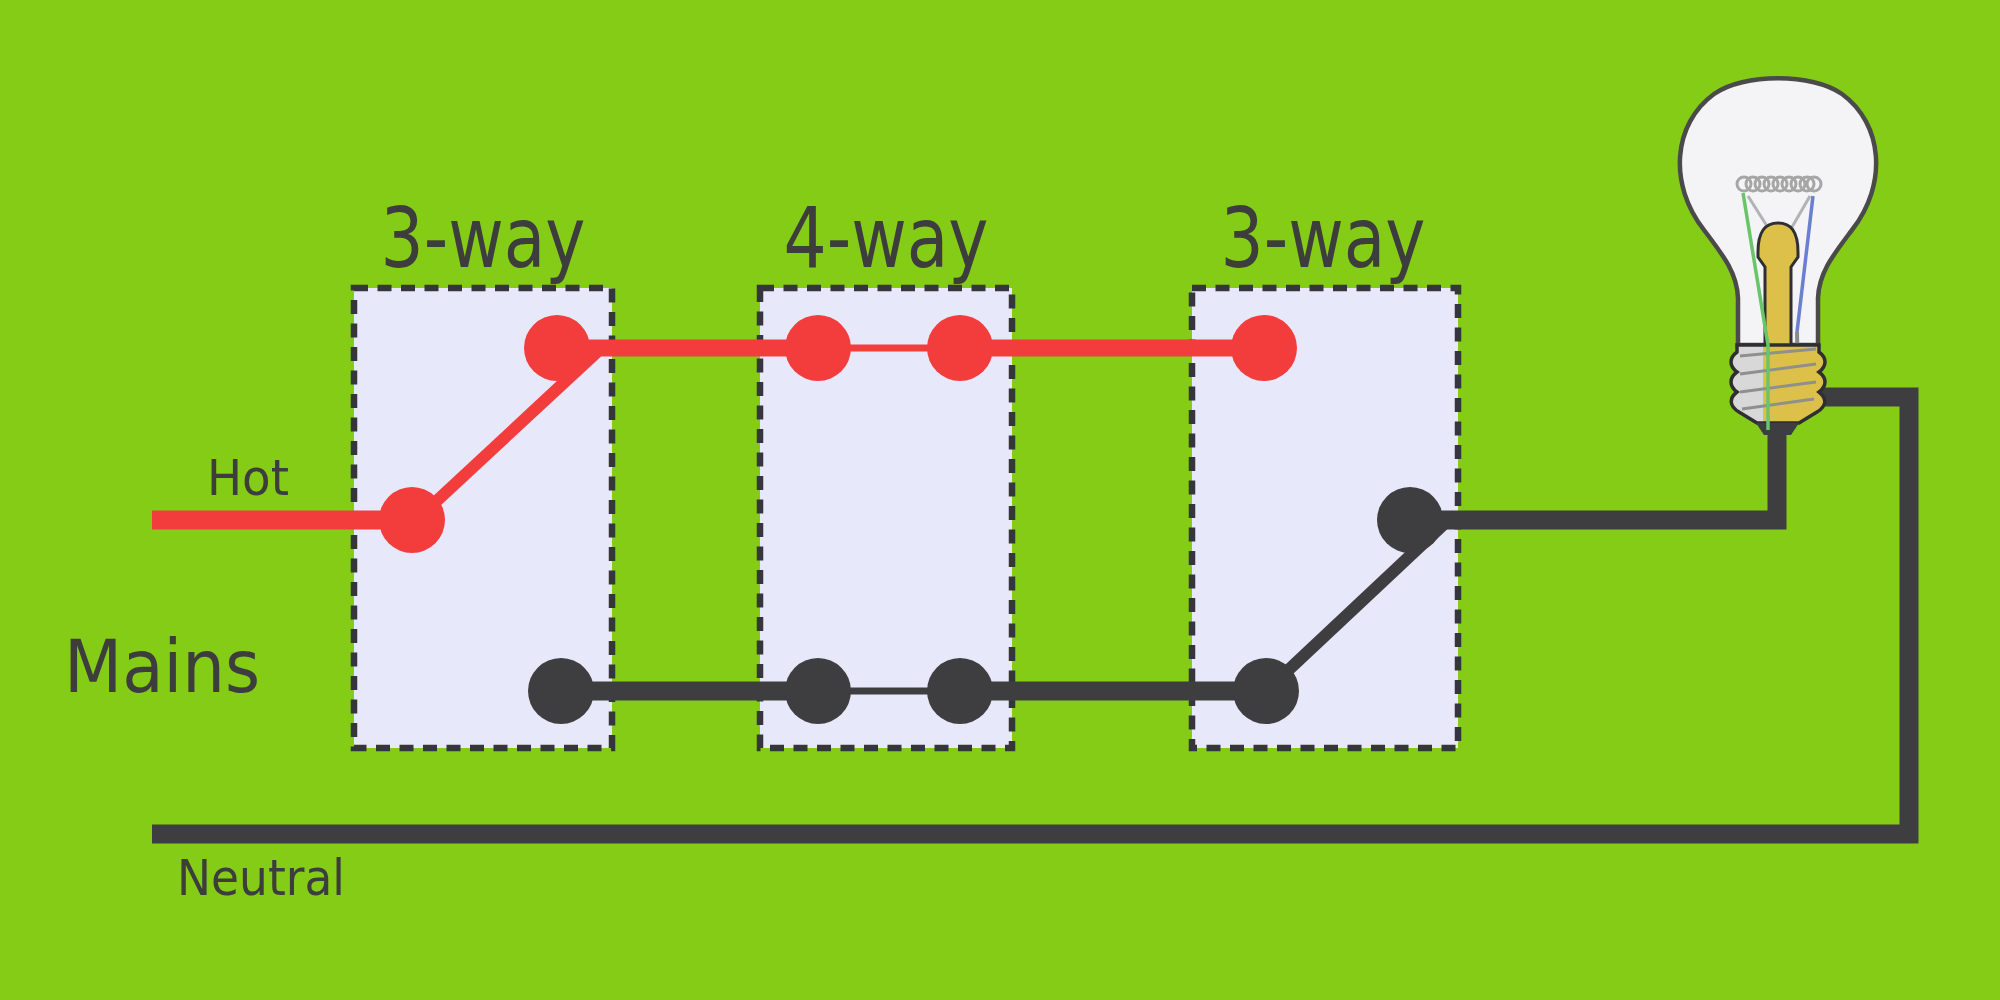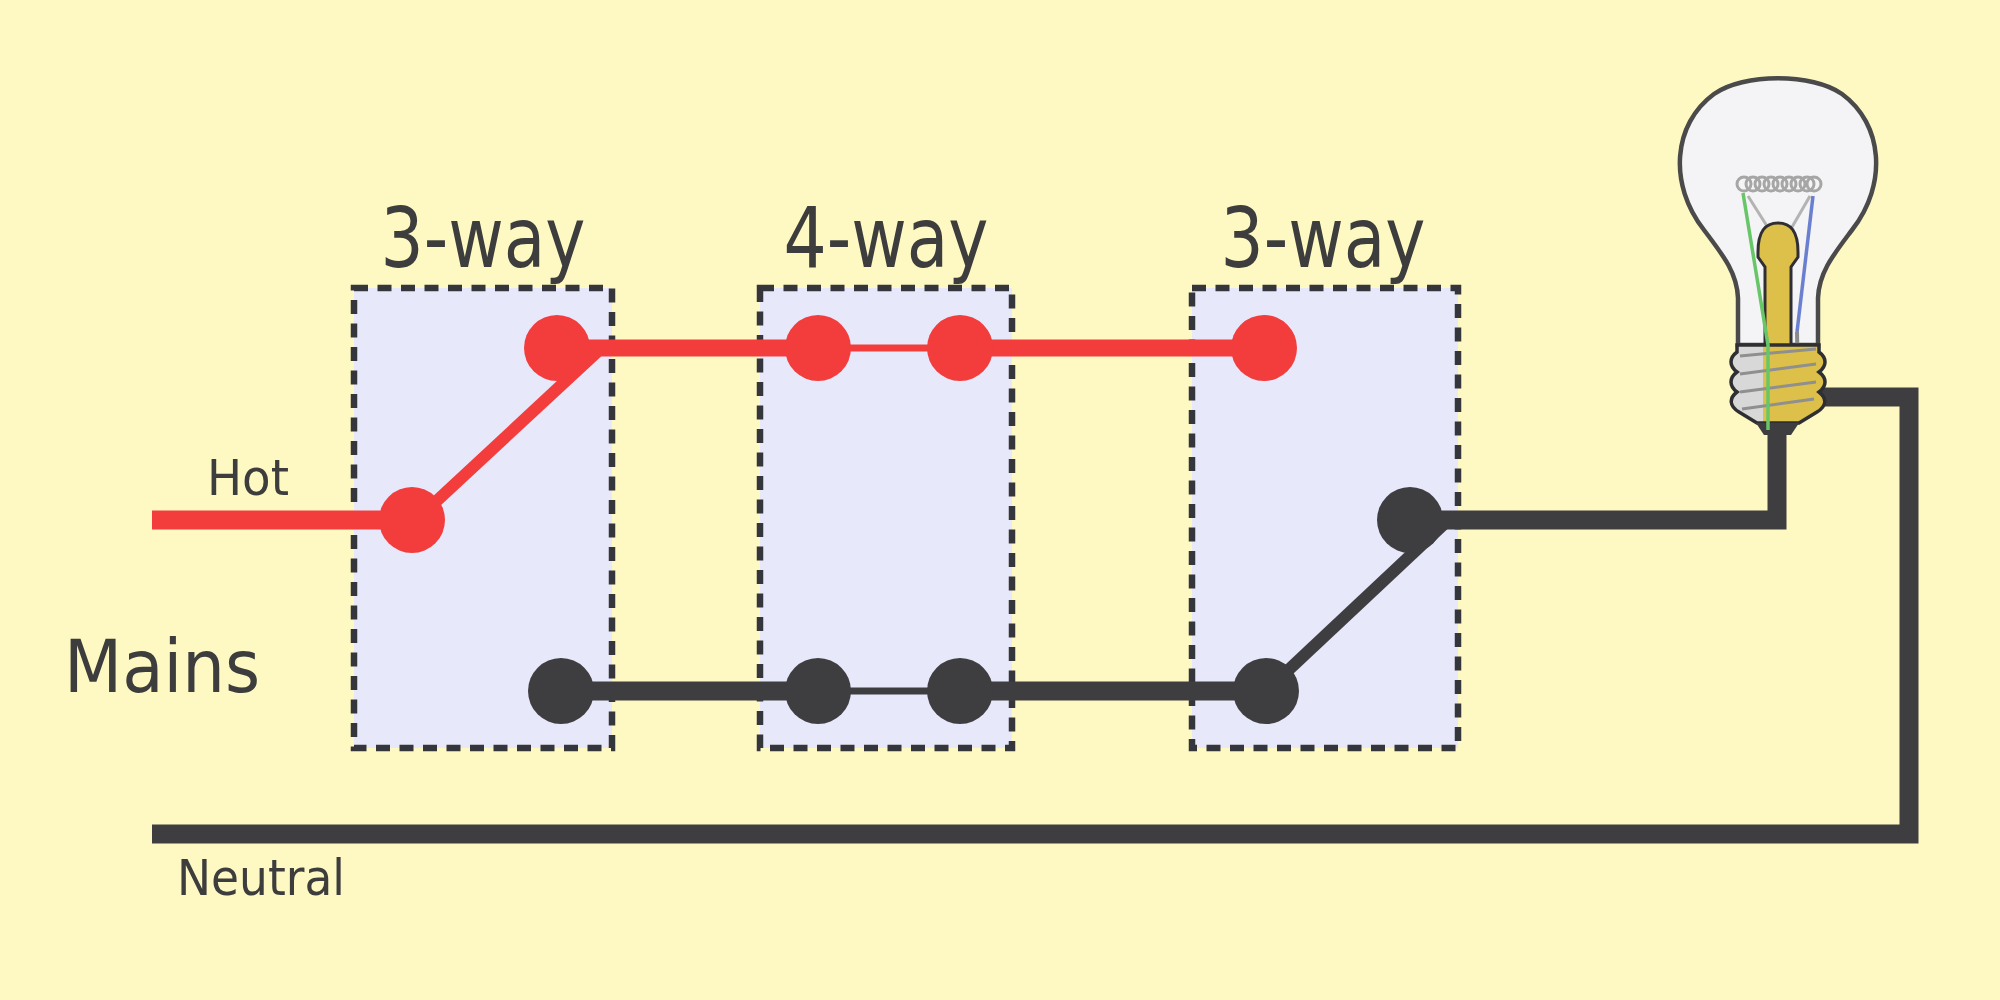--- a/index.html
+++ b/index.html
@@ -1,19 +1,19 @@
 <!DOCTYPE html>
 <html><head>
 <meta charset="utf-8">
 <style>
   html,body{margin:0;padding:0;background:#ffffff;}
   .canvas{
     position:relative;
     width:2000px;height:1000px;
-    background:#fef9c3;
+    background:#84cc16;
     overflow:hidden;
     font-family:"DejaVu Sans","Liberation Sans",sans-serif;
   }
   svg{position:absolute;left:0;top:0;}
   text{font-family:"DejaVu Sans","Liberation Sans",sans-serif;}
   .switch-label{font-size:84px;}
   .mains-label{font-size:73px;}
   .small-label{font-size:50px;}
 </style>
 </head>

